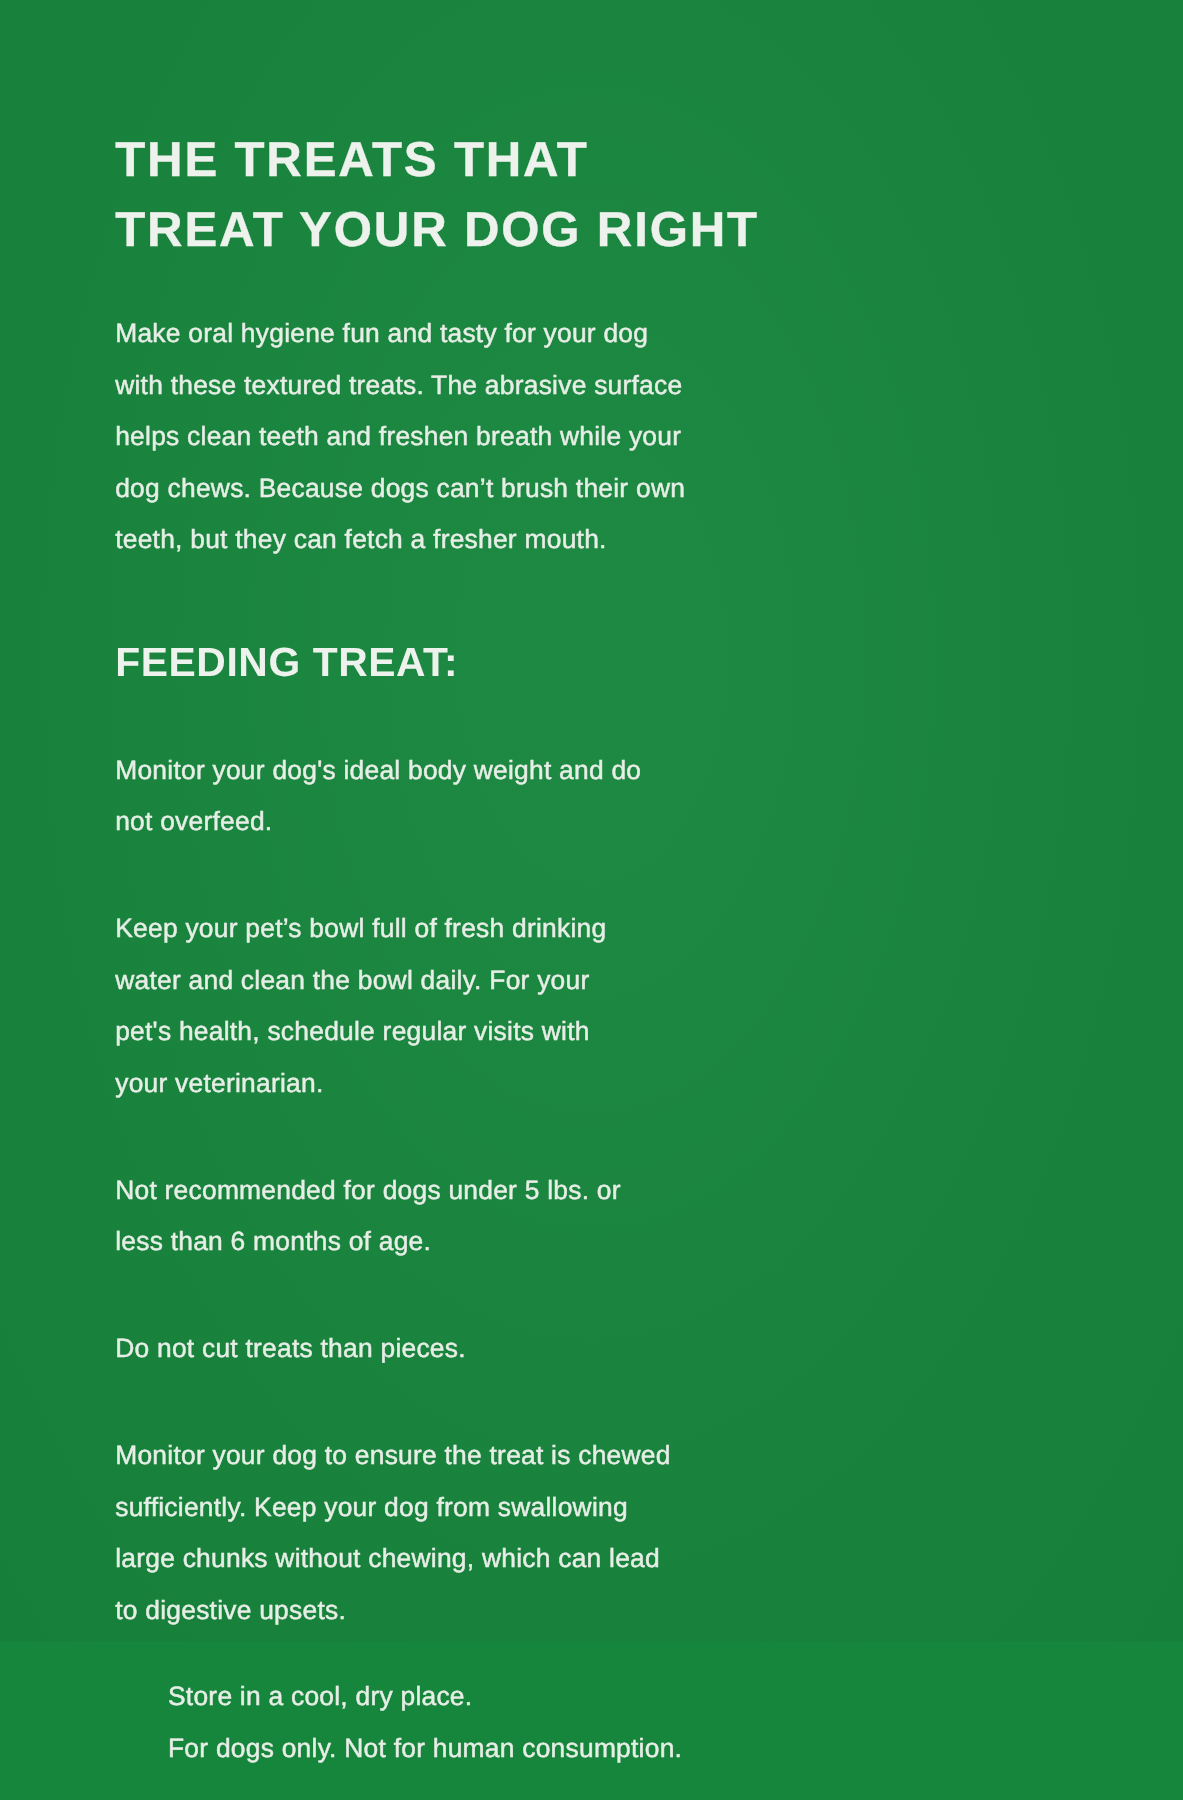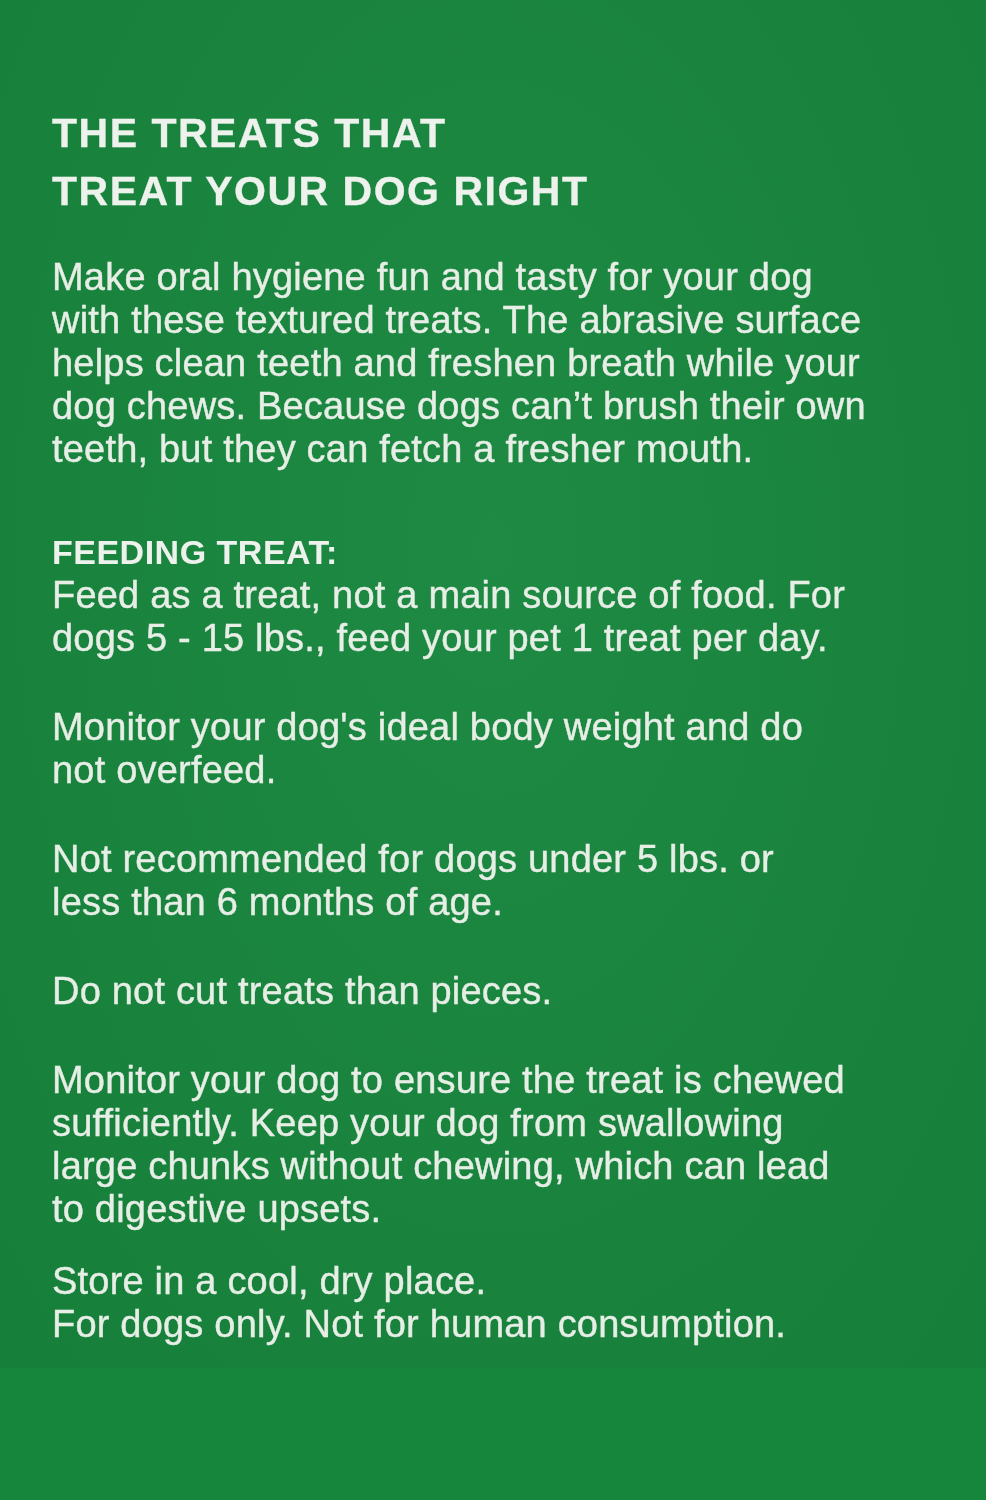--- a/index.html
+++ b/index.html
@@ -11,79 +11,81 @@
     height: 1500px;
     overflow: hidden;
     background: var(--bg, #17863d);
     font-family: "Liberation Sans", sans-serif;
   }
   .panel {
     position: relative;
     width: 986px;
     height: 1368px;
     box-sizing: border-box;
-    padding: 104px 86px 0 52px;
+    padding: 104px 86px 0 96px;
     background:
       radial-gradient(ellipse at 50% 40%, rgba(255,255,255,0.03), rgba(0,0,0,0.05)),
       var(--bg, #17863d);
     color: var(--fg, #e7eee6);
   }
   .headline {
     margin: 0;
     font-size: 41px;
     line-height: 58px;
     font-weight: bold;
     letter-spacing: 1.5px;
     color: var(--fg-bright, #eef2ed);
     white-space: pre-line;
     -webkit-text-stroke: 0.3px;
   }
   .body-text {
     margin: 0;
-    font-size: 38px;
+    font-size: 22px;
     line-height: 43px;
     letter-spacing: 0.2px;
     white-space: pre-line;
     -webkit-text-stroke: 0.4px;
   }
   .intro { margin-top: 36px; }
   .section-heading {
     margin: 60px 0 0 0;
     font-size: 34px;
     line-height: 43px;
     font-weight: bold;
     letter-spacing: 0.5px;
     color: var(--fg-bright, #eef2ed);
     white-space: pre-line;
   }
   .fg-para { margin-top: 46px; }
   .fg-para-first { margin-top: 0; }
-  .storage { margin-top: 29px; }
+  .storage { margin-top: 29px; margin-left: 44px; }
 </style>
 </head>
 <body>
 
 <div class="panel">
   <h1 class="headline">THE TREATS THAT
 TREAT YOUR DOG RIGHT</h1>
 
   <p class="body-text intro">Make oral hygiene fun and tasty for your dog
 with these textured treats. The abrasive surface
 helps clean teeth and freshen breath while your
 dog chews. Because dogs can’t brush their own
 teeth, but they can fetch a fresher mouth.</p>
 
   <h2 class="section-heading">FEEDING TREAT:</h2>
 
-  <p class="body-text fg-para fg-para-first">Feed as a treat, not a main source of food. For
-dogs 5 - 15 lbs., feed your pet 1 treat per day.</p>
 
   <p class="body-text fg-para">Monitor your dog's ideal body weight and do
 not overfeed.</p>
 
+  <p class="body-text fg-para">Keep your pet’s bowl full of fresh drinking
+water and clean the bowl daily. For your
+pet's health, schedule regular visits with
+your veterinarian.</p>
 
   <p class="body-text fg-para">Not recommended for dogs under 5 lbs. or
 less than 6 months of age.</p>
 
   <p class="body-text fg-para">Do not cut treats than pieces.</p>
 
   <p class="body-text fg-para">Monitor your dog to ensure the treat is chewed
 sufficiently. Keep your dog from swallowing
 large chunks without chewing, which can lead
 to digestive upsets.</p>

